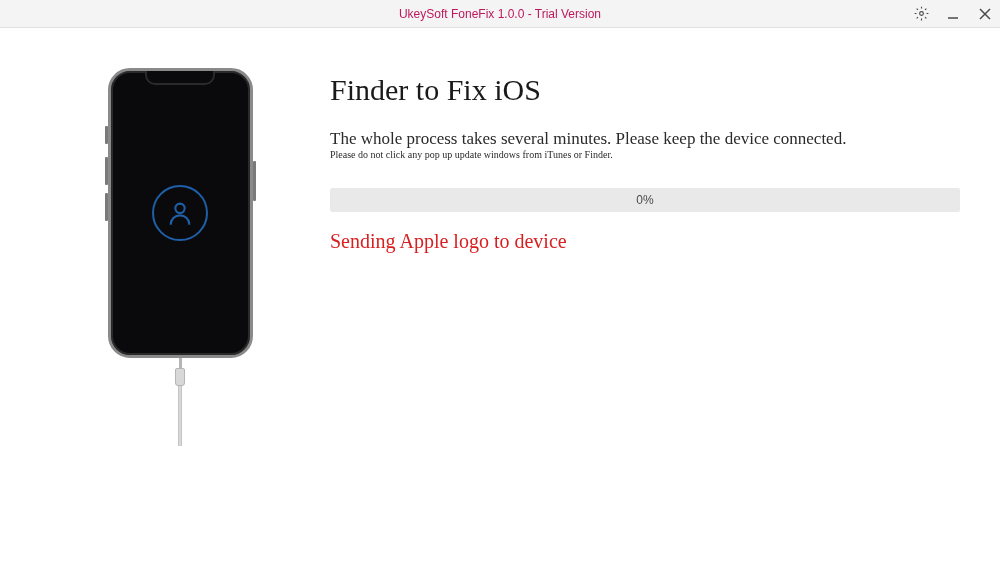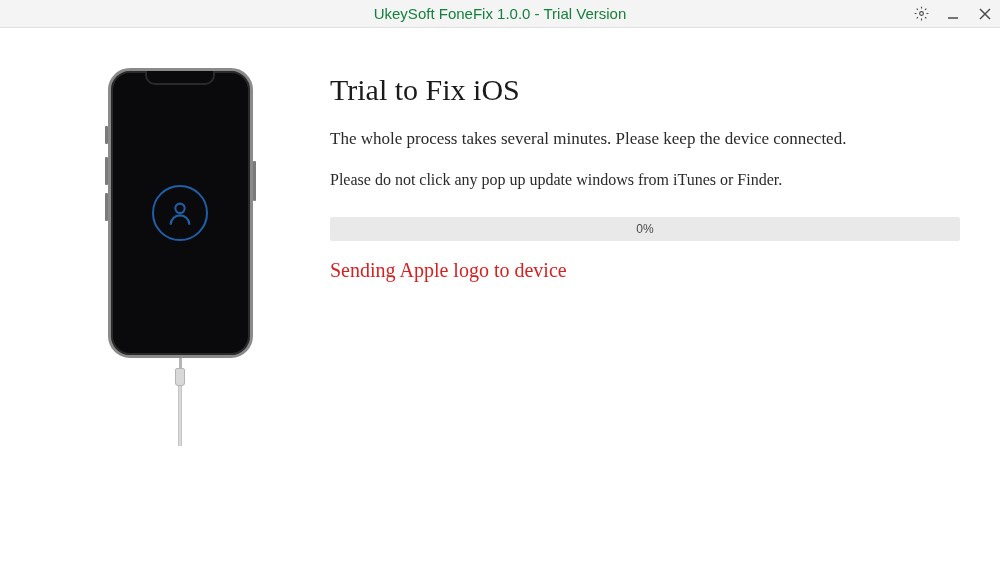--- a/index.html
+++ b/index.html
@@ -19,22 +19,22 @@
       background: #f4f4f4;
       display: flex;
       align-items: center;
       position: relative;
       border-bottom: 1px solid #e0e0e0;
     }
     .title-bar-text {
       position: absolute;
       left: 50%;
       transform: translateX(-50%);
-      font-size: 15px;
-      color: #15803d;
+      font-size: 12px;
+      color: #be185d;
     }
     .title-bar-controls {
       position: absolute;
       right: 6px;
       display: flex;
       align-items: center;
       gap: 14px;
     }
     .title-bar-btn {
       cursor: pointer;
@@ -147,24 +147,23 @@
       font-size: 30px;
       font-weight: 400;
       font-family: Georgia, "Times New Roman", serif;
       color: #1a1a1a;
       margin-bottom: 22px;
     }
     .subheading {
       font-size: 17px;
       font-family: Georgia, "Times New Roman", serif;
       color: #2a2a2a;
-      margin-bottom: 22px;
     }
     .warning-text {
-      font-size: 16px;
+      font-size: 10px;
       font-family: Georgia, "Times New Roman", serif;
       color: #2a2a2a;
       margin-bottom: 28px;
     }
     .progress-bar {
       width: 100%;
       height: 24px;
       background: #e9e9e9;
       border-radius: 2px;
       display: flex;
@@ -222,21 +221,21 @@
           <path d="M4 22c0-4.4 3.6-8 8-8s8 3.6 8 8"></path>
         </svg>
       </div>
     </div>
     <div class="cable"></div>
     <div class="cable-connector"></div>
     <div class="cable-wire"></div>
   </div>
 
   <div class="content-panel">
-    <h1 class="heading">Trial to Fix iOS</h1>
+    <h1 class="heading">Finder to Fix iOS</h1>
     <p class="subheading">The whole process takes several minutes. Please keep the device connected.</p>
     <p class="warning-text">Please do not click any pop up update windows from iTunes or Finder.</p>
     <div class="progress-bar">
       <span class="progress-text">0%</span>
     </div>
     <p class="status-text">Sending Apple logo to device</p>
   </div>
 </div>
 
 </body></html>

